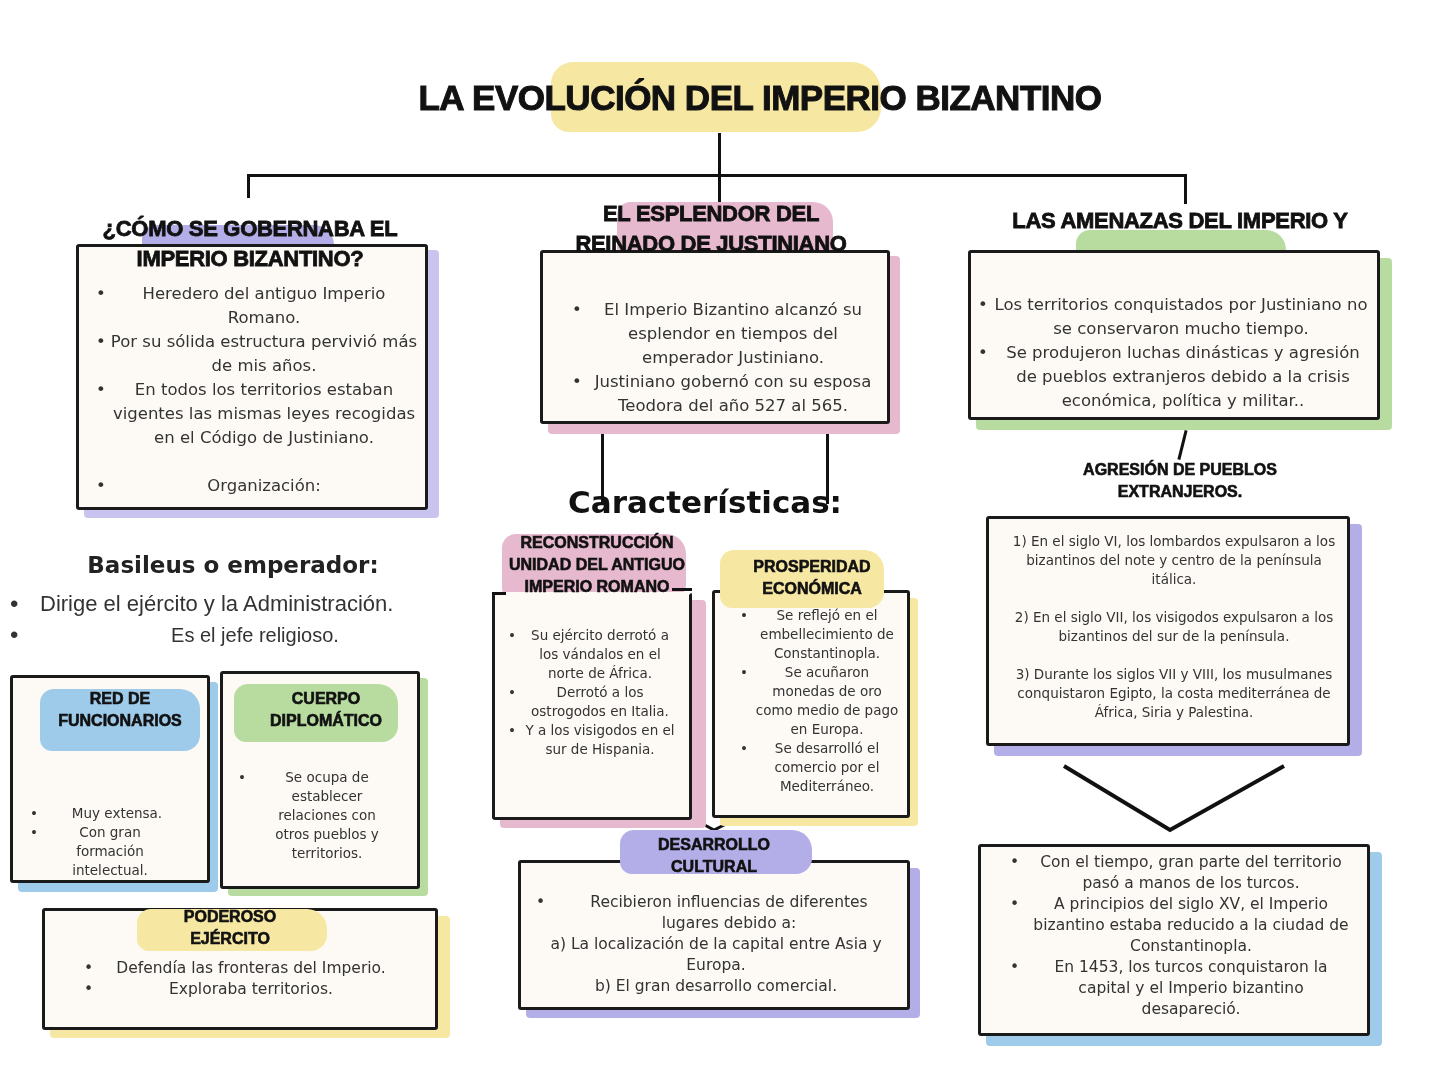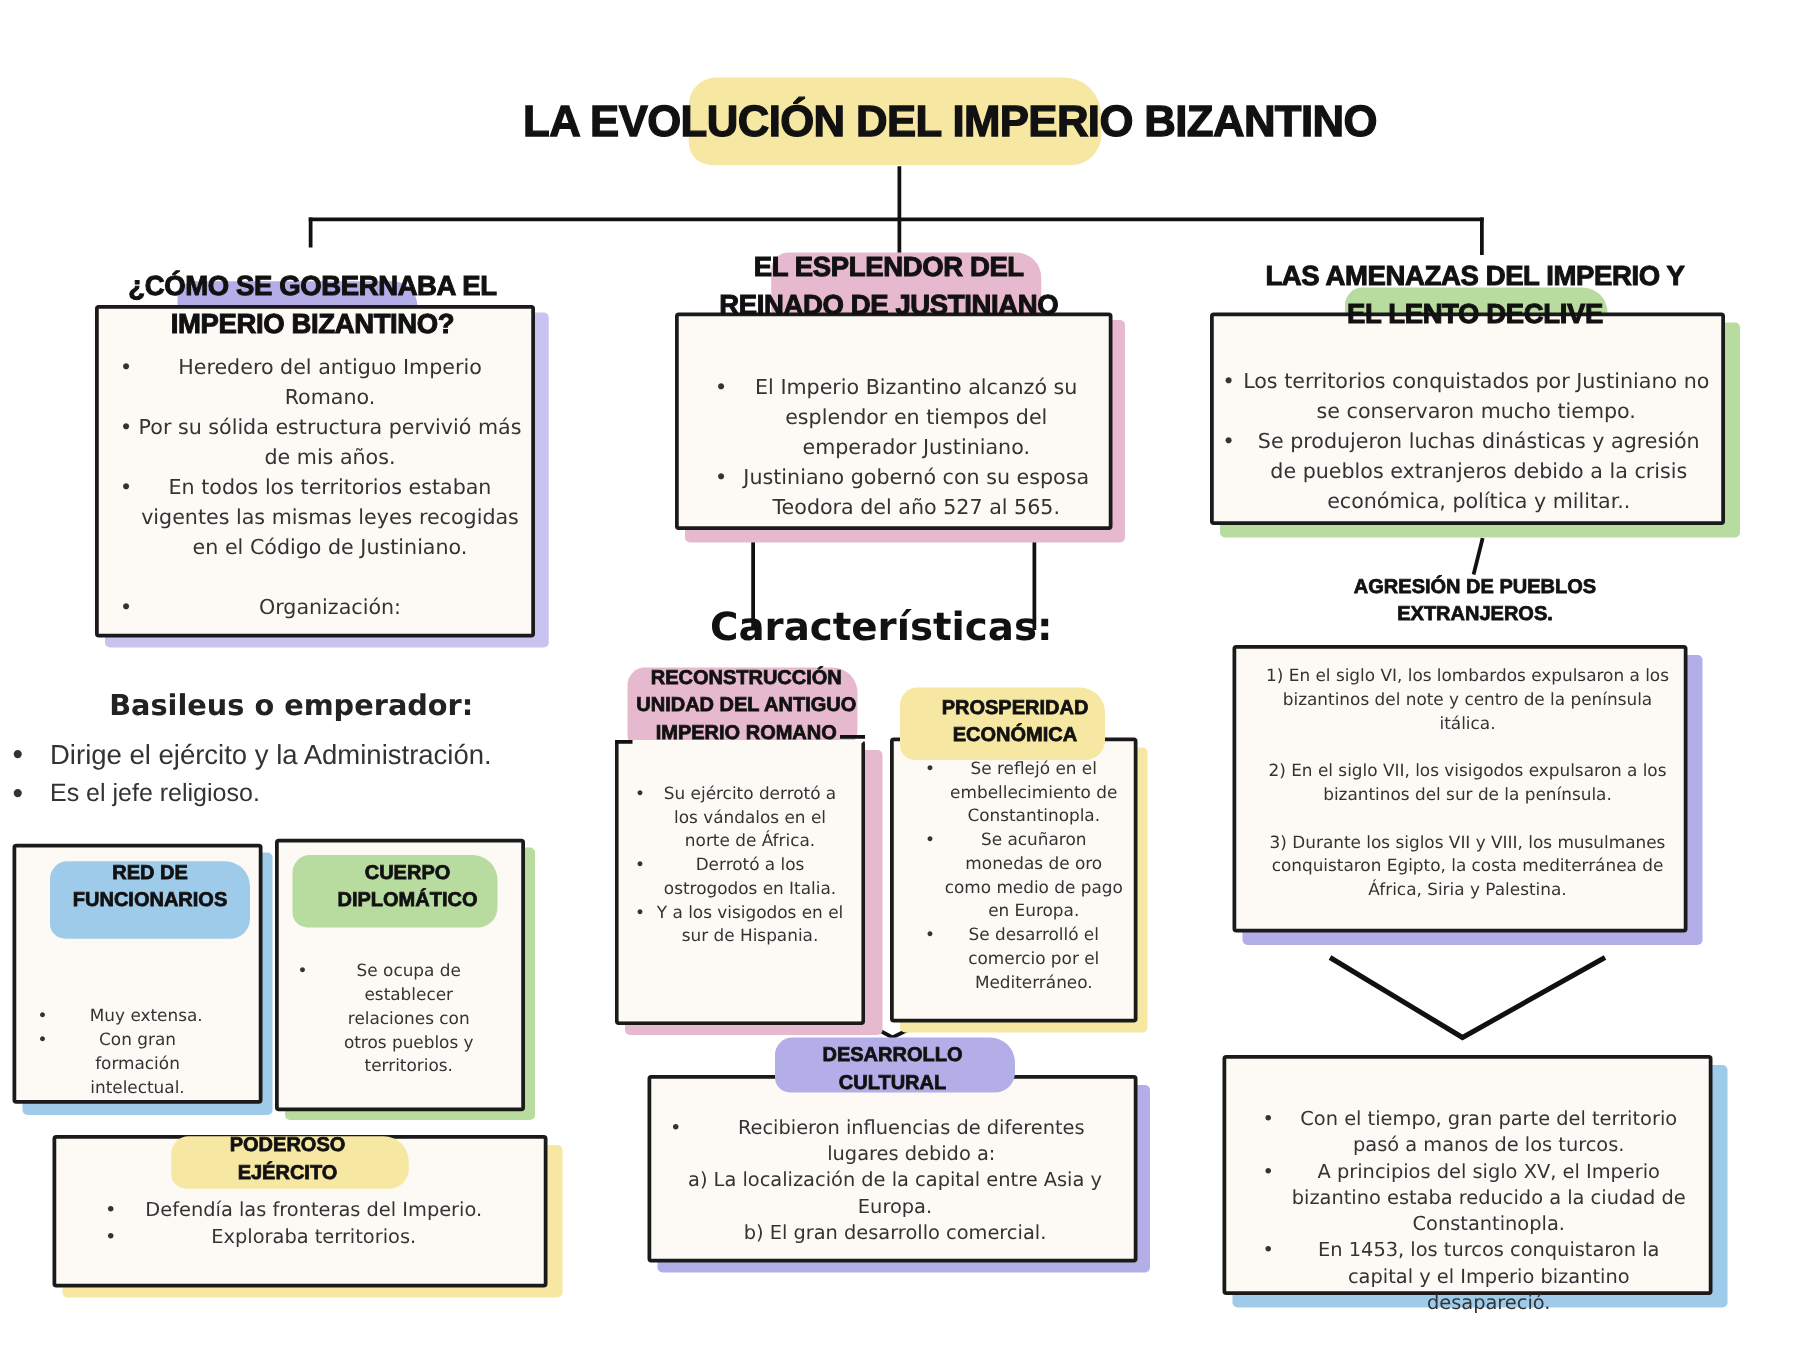--- a/index.html
+++ b/index.html
@@ -75,21 +75,21 @@
     <li style="padding:0 0 0 12px;">Heredero del antiguo Imperio Romano.</li>
     <li style="padding:0 0 0 12px;">Por su sólida estructura pervivió más de mis años.</li>
     <li style="padding:0 0 0 12px;">En todos los territorios estaban vigentes las mismas leyes recogidas en el Código de Justiniano.</li>
     <li style="padding:0 0 0 12px; margin-top:24px;">Organización:</li>
   </ul>
 </div>
 
 <div class="basileus-title">Basileus o emperador:</div>
 <ul class="basileus-list">
   <li style="font-size:22px; line-height:32px; padding-left:30px;">Dirige el ejército y la Administración.</li>
-  <li style="font-size:20px; line-height:30px; padding-left:30px; text-align:left;">Es el jefe religioso.</li>
+  <li style="font-size:20px; line-height:30px; padding-left:30px; text-align:center;">Es el jefe religioso.</li>
 </ul>
 
 <div class="shadow" style="left:18px; top:682px; width:200px; height:210px; background:#9ecbea;"></div>
 <div class="box" style="left:10px; top:675px; width:200px; height:208px;"></div>
 <div class="hl" style="left:40px; top:689px; width:160px; height:62px; background:#9ecbea; z-index:3;"></div>
 <div class="sub-head" style="left:30px; top:688px; width:180px; z-index:4;">
   <div>RED DE</div>
   <div>FUNCIONARIOS</div>
 </div>
 <div class="box-text small" style="left:30px; top:804px; width:160px;">
@@ -186,21 +186,20 @@
   <ul>
     <li style="padding:0 0 0 26px;">Recibieron influencias de diferentes lugares debido a:</li>
   </ul>
   <div>a) La localización de la capital entre Asia y Europa.</div>
   <div>b) El gran desarrollo comercial.</div>
 </div>
 
 <div class="hl" style="left:1076px; top:230px; width:210px; height:44px; background:#b8dca0;"></div>
 <div class="sec-head" style="left:970px; top:206px; width:420px;">
   <div>LAS AMENAZAS DEL IMPERIO Y</div>
-  <div>EL LENTO DECLIVE</div>
 </div>
 <div class="shadow" style="left:976px; top:258px; width:416px; height:172px; background:#b8dca0;"></div>
 <div class="box" style="left:968px; top:250px; width:412px; height:170px;"></div>
 <div class="box-text b2" style="left:978px; top:293px; width:390px;">
   <ul>
     <li style="padding:0 0 0 16px;">Los territorios conquistados por Justiniano no se conservaron mucho tiempo.</li>
     <li style="padding:0 0 0 20px;">Se produjeron luchas dinásticas y agresión de pueblos extranjeros debido a la crisis económica, política y militar..</li>
   </ul>
 </div>
 
@@ -211,19 +210,19 @@
 <div class="shadow" style="left:994px; top:524px; width:368px; height:232px; background:#b3aee8;"></div>
 <div class="box" style="left:986px; top:516px; width:364px; height:230px;"></div>
 <div class="box-text small" style="left:1004px; top:532px; width:340px;">
   <div>1) En el siglo VI, los lombardos expulsaron a los bizantinos del note y centro de la península itálica.</div>
   <div style="margin-top:19px;">2) En el siglo VII, los visigodos expulsaron a los bizantinos del sur de la península.</div>
   <div style="margin-top:19px;">3) Durante los siglos VII y VIII, los musulmanes conquistaron Egipto, la costa mediterránea de África, Siria y Palestina.</div>
 </div>
 
 <div class="shadow" style="left:986px; top:852px; width:396px; height:194px; background:#9ecbea;"></div>
 <div class="box" style="left:978px; top:844px; width:392px; height:192px;"></div>
-<div class="box-text mid" style="left:1010px; top:852px; width:340px;margin-top:33px;">
+<div class="box-text mid" style="left:1010px; top:852px; width:340px;">
   <ul>
     <li style="padding:0 0 0 22px;">Con el tiempo, gran parte del territorio pasó a manos de los turcos.</li>
     <li style="padding:0 0 0 22px;">A principios del siglo XV, el Imperio bizantino estaba reducido a la ciudad de Constantinopla.</li>
     <li style="padding:0 0 0 22px;">En 1453, los turcos conquistaron la capital y el Imperio bizantino desapareció.</li>
   </ul>
 </div>
 
 </body></html>

